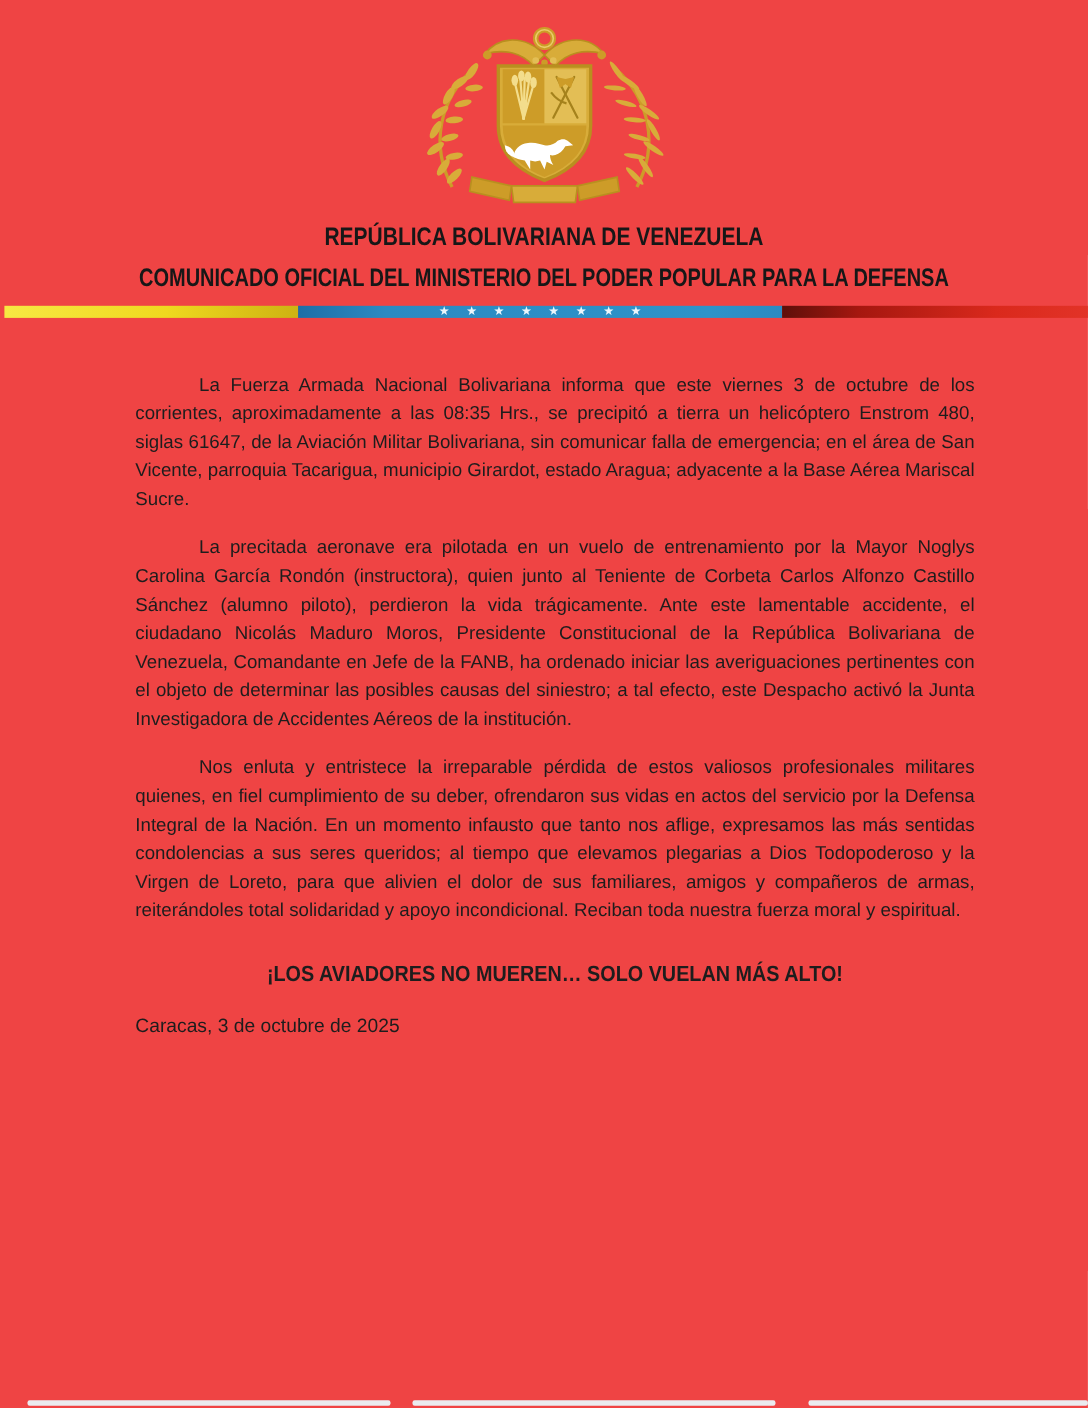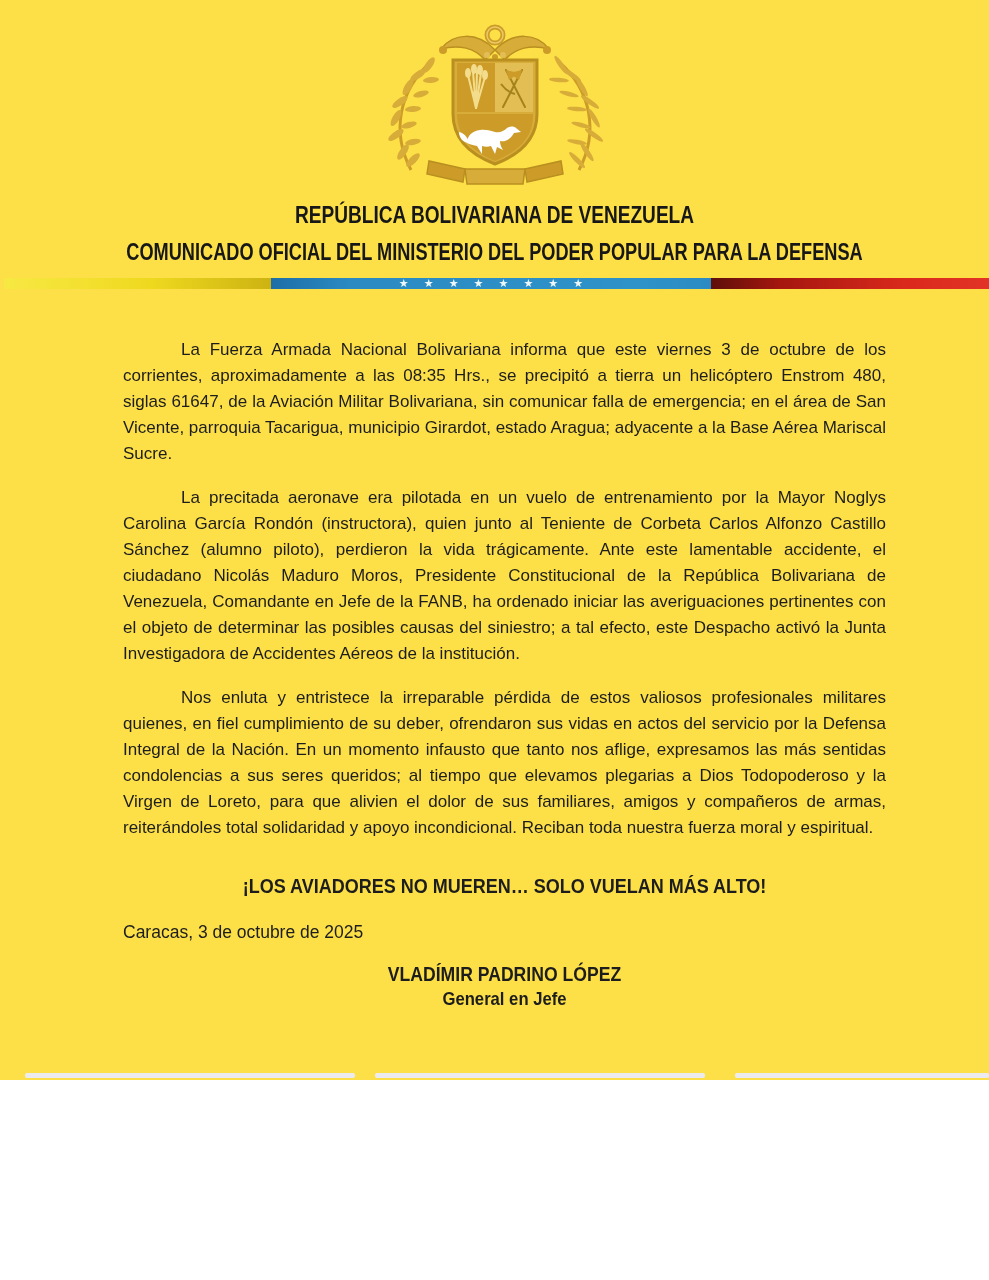--- a/index.html
+++ b/index.html
@@ -1,20 +1,20 @@
 <!DOCTYPE html>
 <html><head>
 <meta charset="utf-8">
 <style>
   html,body{margin:0;padding:0;background:#ffffff;}
   .page{
     position:relative;
-    width:989px;height:1080px;
+    width:989px;height:1280px;
     margin:0 auto;
-    background:#fde047;
+    background:#ef4444;
     font-family:"Liberation Sans","DejaVu Sans",sans-serif;
     color:#1d1d1d;
     overflow:hidden;
   }
   
   .emblem{position:absolute;top:22px;left:50%;transform:translateX(-50%);}
   
   .title,.subtitle{
     position:absolute;left:0;width:100%;
     text-align:center;font-weight:bold;color:#171717;
@@ -154,24 +154,20 @@
   <div class="content">
     <p class="para">La Fuerza Armada Nacional Bolivariana informa que este viernes 3 de octubre de los corrientes, aproximadamente a las 08:35 Hrs., se precipitó a tierra un helicóptero Enstrom 480, siglas 61647, de la Aviación Militar Bolivariana, sin comunicar falla de emergencia; en el área de San Vicente, parroquia Tacarigua, municipio Girardot, estado Aragua; adyacente a la Base Aérea Mariscal Sucre.</p>
     <p class="para">La precitada aeronave era pilotada en un vuelo de entrenamiento por la Mayor Noglys Carolina García Rondón (instructora), quien junto al Teniente de Corbeta Carlos Alfonzo Castillo Sánchez (alumno piloto), perdieron la vida trágicamente. Ante este lamentable accidente, el ciudadano Nicolás Maduro Moros, Presidente Constitucional de la República Bolivariana de Venezuela, Comandante en Jefe de la FANB, ha ordenado iniciar las averiguaciones pertinentes con el objeto de determinar las posibles causas del siniestro; a tal efecto, este Despacho activó la Junta Investigadora de Accidentes Aéreos de la institución.</p>
     <p class="para">Nos enluta y entristece la irreparable pérdida de estos valiosos profesionales militares quienes, en fiel cumplimiento de su deber, ofrendaron sus vidas en actos del servicio por la Defensa Integral de la Nación. En un momento infausto que tanto nos aflige, expresamos las más sentidas condolencias a sus seres queridos; al tiempo que elevamos plegarias a Dios Todopoderoso y la Virgen de Loreto, para que alivien el dolor de sus familiares, amigos y compañeros de armas, reiterándoles total solidaridad y apoyo incondicional. Reciban toda nuestra fuerza moral y espiritual.</p>
 
     <p class="slogan-heading">¡LOS AVIADORES NO MUEREN… SOLO VUELAN MÁS ALTO!</p>
 
 
     <p class="dateline">Caracas, 3 de octubre de 2025</p>
 
-    <div class="signature">
-      <p class="sig-name">VLADÍMIR PADRINO LÓPEZ</p>
-      <p class="sig-rank">General en Jefe</p>
-    </div>
   </div>
 
   <div class="bottom-strip">
     <div class="bs-1"></div>
     <div class="bs-2"></div>
     <div class="bs-3"></div>
   </div>
 
 </div>
 

